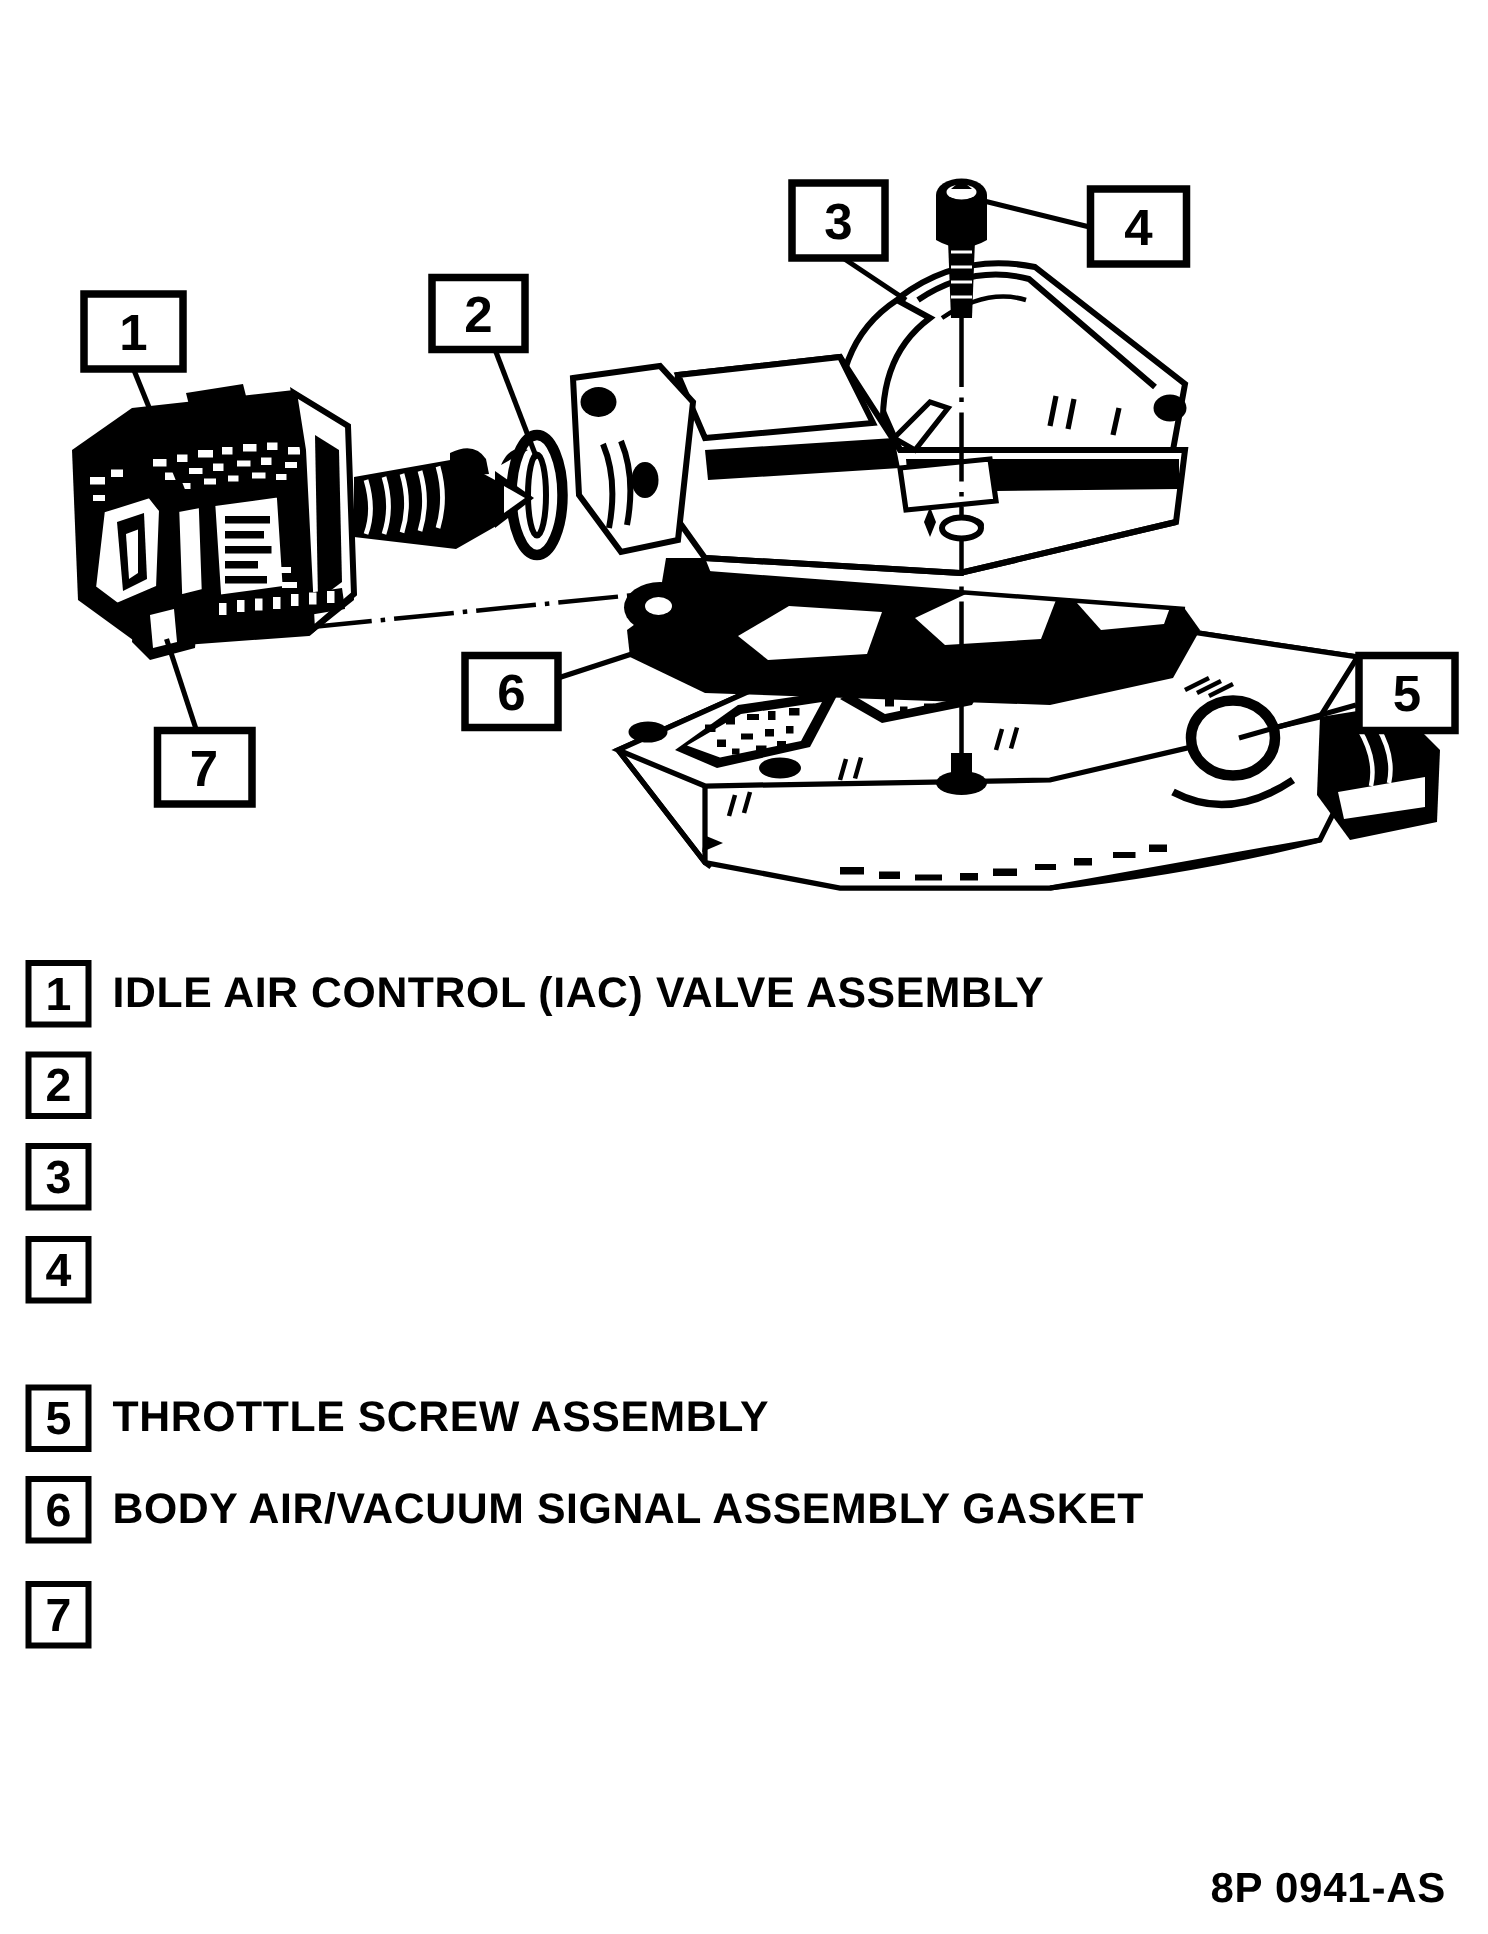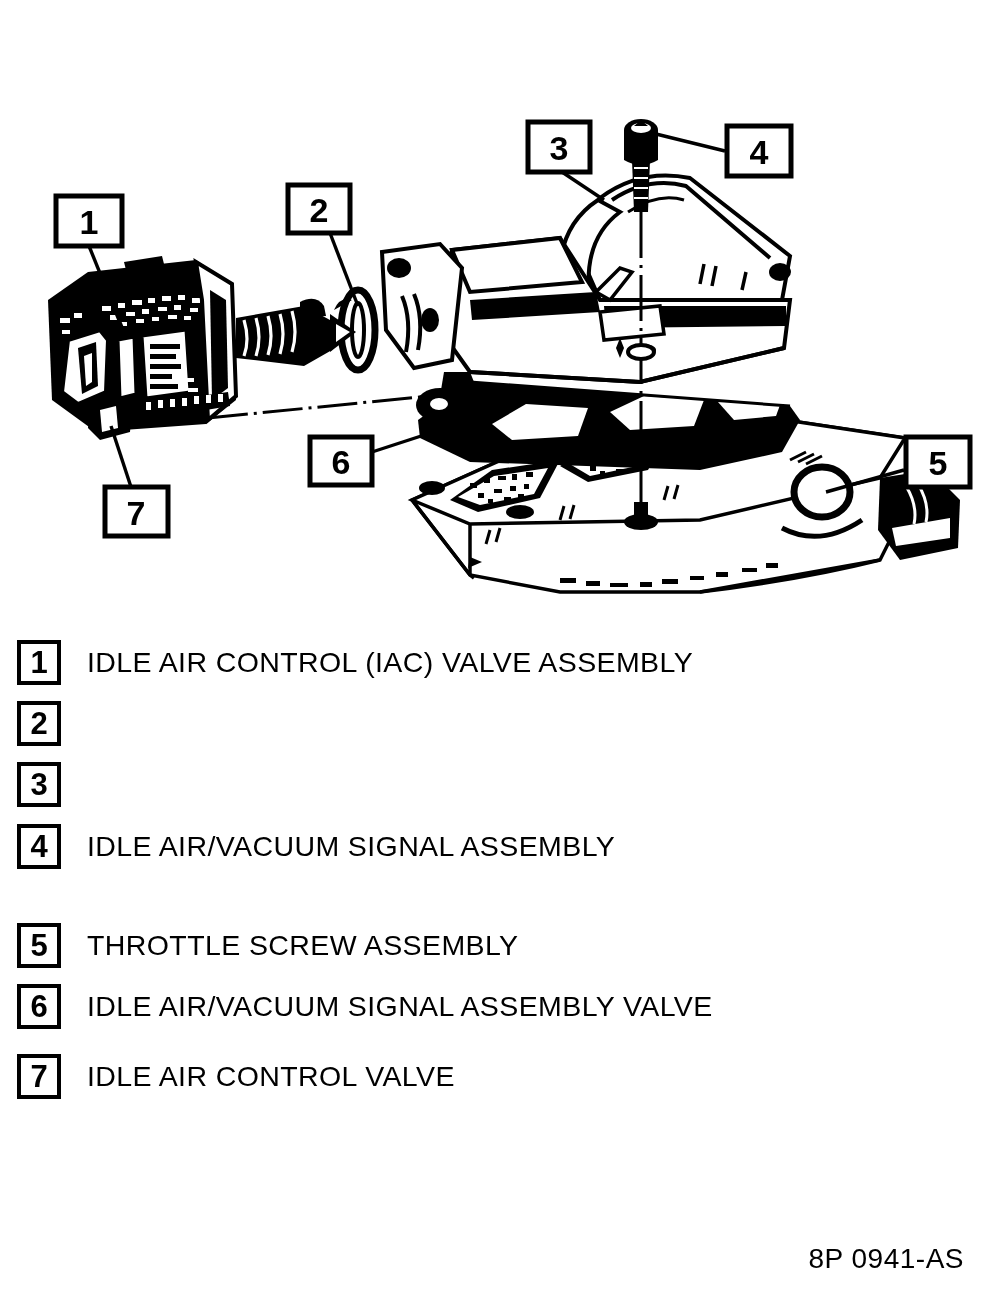--- a/index.html
+++ b/index.html
@@ -42,41 +42,41 @@
     box-sizing: border-box;
     display: flex;
     align-items: center;
     justify-content: center;
     font-size: 31px;
     font-weight: bold;
     line-height: 1;
     flex: 0 0 auto;
   }
   .legend-text {
-    margin-left: 26px;
+    margin-left: 14px;
     font-size: 28.5px;
-    font-weight: normal;
+    font-weight: bold;
     letter-spacing: 0.4px;
     line-height: 1.18;
     white-space: pre-line;
     padding-top: 6px;
   }
   .legend-text.indented-second {
     white-space: normal;
   }
   .legend-text .l2 {
     display: block;
     margin-left: 12px;
   }
   #figure-code {
     position: absolute;
     right: 28px;
     top: 1243px;
     font-size: 28px;
-    font-weight: normal;
+    font-weight: bold;
     letter-spacing: 0.5px;
   }
   svg { display: block; }
   .cbox rect {
     fill: #ffffff;
     stroke: #000000;
     stroke-width: 5;
   }
   .cbox text {
     font-family: "Liberation Sans", sans-serif;
@@ -414,33 +414,33 @@
   <div class="legend-row" style="top:61px;">
     <div class="legend-box">2</div>
   </div>
 
   <div class="legend-row" style="top:122px;">
     <div class="legend-box">3</div>
   </div>
 
   <div class="legend-row" style="top:184px;">
     <div class="legend-box">4</div>
-    <div class="legend-text indented-second"><span>IDLE AIR/VACUUM SIGNAL ASSEMBLY</span></div>
+    <div class="legend-text indented-second"></div>
   </div>
 
   <div class="legend-row" style="top:283px;">
     <div class="legend-box">5</div>
     <div class="legend-text">THROTTLE SCREW ASSEMBLY</div>
   </div>
 
   <div class="legend-row" style="top:344px;">
     <div class="legend-box">6</div>
-    <div class="legend-text">IDLE AIR/VACUUM SIGNAL ASSEMBLY VALVE</div>
+    <div class="legend-text">BODY AIR/VACUUM SIGNAL ASSEMBLY GASKET</div>
   </div>
 
   <div class="legend-row" style="top:414px;">
     <div class="legend-box">7</div>
-    <div class="legend-text indented-second"><span>IDLE AIR CONTROL VALVE</span></div>
+    <div class="legend-text indented-second"></div>
   </div>
 
 </div>
 
 <div id="figure-code">8P 0941-AS</div>
 
 </body></html>

